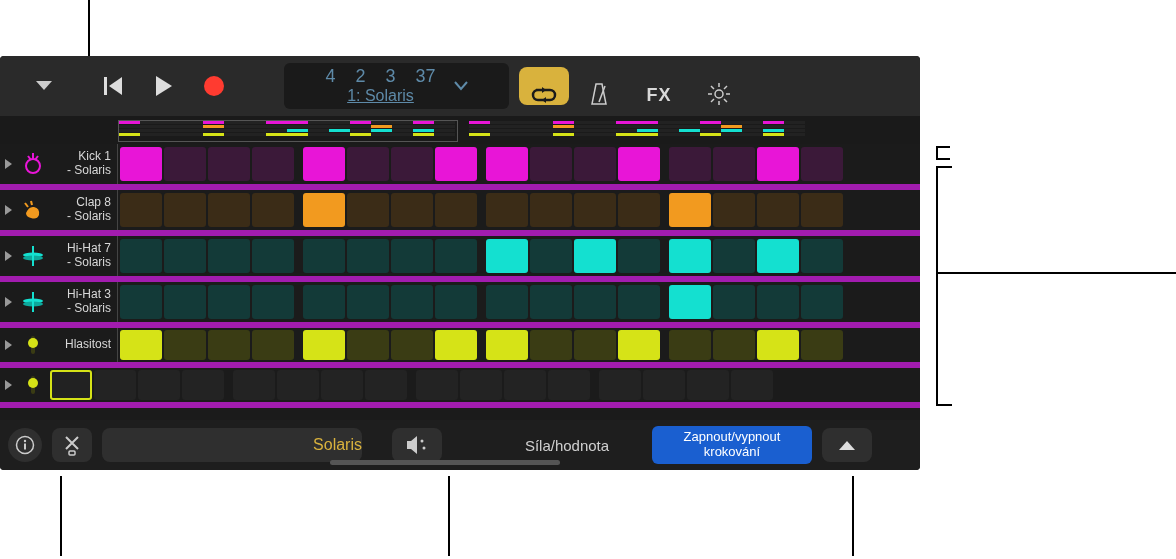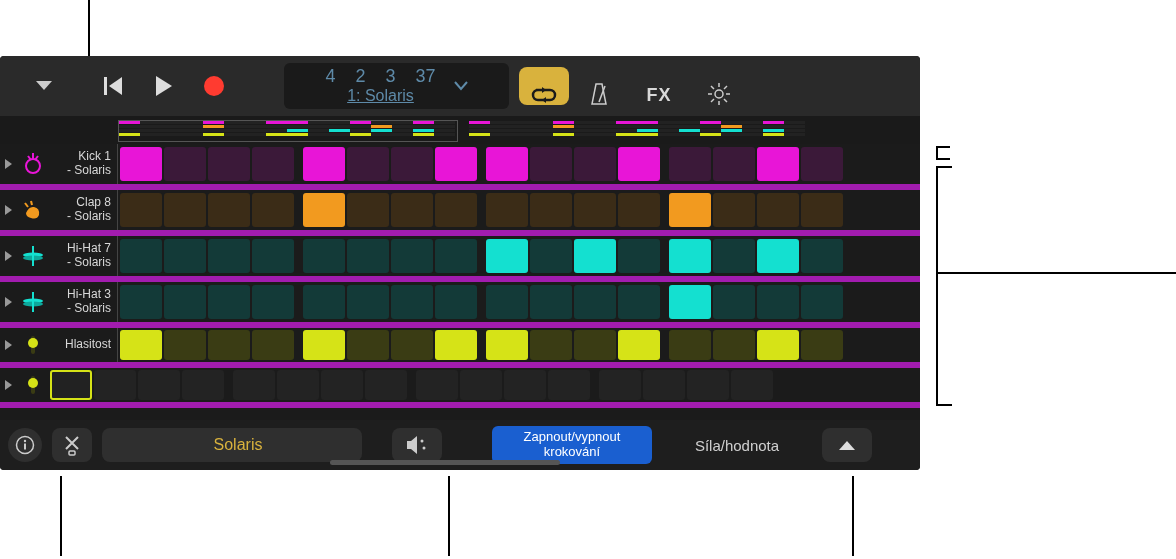--- a/index.html
+++ b/index.html
@@ -123,21 +123,21 @@
   }
   .bb-btn {
     height:34px; border-radius:8px; background:#2f2f2f;
     display:flex; align-items:center; justify-content:center;
     color:#d0d0d0; cursor:pointer;
   }
   .bb-round { width:34px; border-radius:50%; }
   .bb-close { width:40px; }
   .bb-name {
     width:260px; padding-left:12px;
-    color:#d9b23d; font-size:16px; justify-content:center;
+    color:#d9b23d; font-size:16px; justify-content:flex-end;
   }
   .bb-vol { width:50px; }
   .bb-toggle {
     background:#1a5fd0; color:#fff; font-size:13px;
     width:160px; flex-direction:column; line-height:1.15;
     height:38px; border-radius:6px;
   }
   .bb-velocity {
     width:150px; color:#d0d0d0; font-size:15px;
     background:transparent;
@@ -686,26 +686,26 @@
     </div>
     <div style="flex:0 0 10px"></div>
     <div class="bb-btn bb-vol">
       <svg width="24" height="20" viewBox="0 0 24 20">
           <path d="M2 6 H6 L12 1 V19 L6 14 H2 Z" fill="#ccc"></path>
           <circle cx="17" cy="6" r="1.5" fill="#ccc"></circle>
           <circle cx="19" cy="13" r="1.5" fill="#ccc"></circle>
         </svg>
     </div>
     <div style="flex:0 0 30px"></div>
+    <div class="bb-btn bb-velocity">
+      <span>Síla/hodnota</span>
+    </div>
     <div class="bb-btn bb-toggle">
       <span>Zapnout/vypnout</span>
       <span>krokování</span>
-    </div>
-    <div class="bb-btn bb-velocity">
-      <span>Síla/hodnota</span>
     </div>
     <div class="bb-btn bb-up">
       <svg width="18" height="12" viewBox="0 0 18 12">
           <path d="M1 11 L9 2 L17 11 Z" fill="#ddd"></path>
         </svg>
     </div>
   </div>
   <div class="scrollthumb"></div>
 </div>
 

